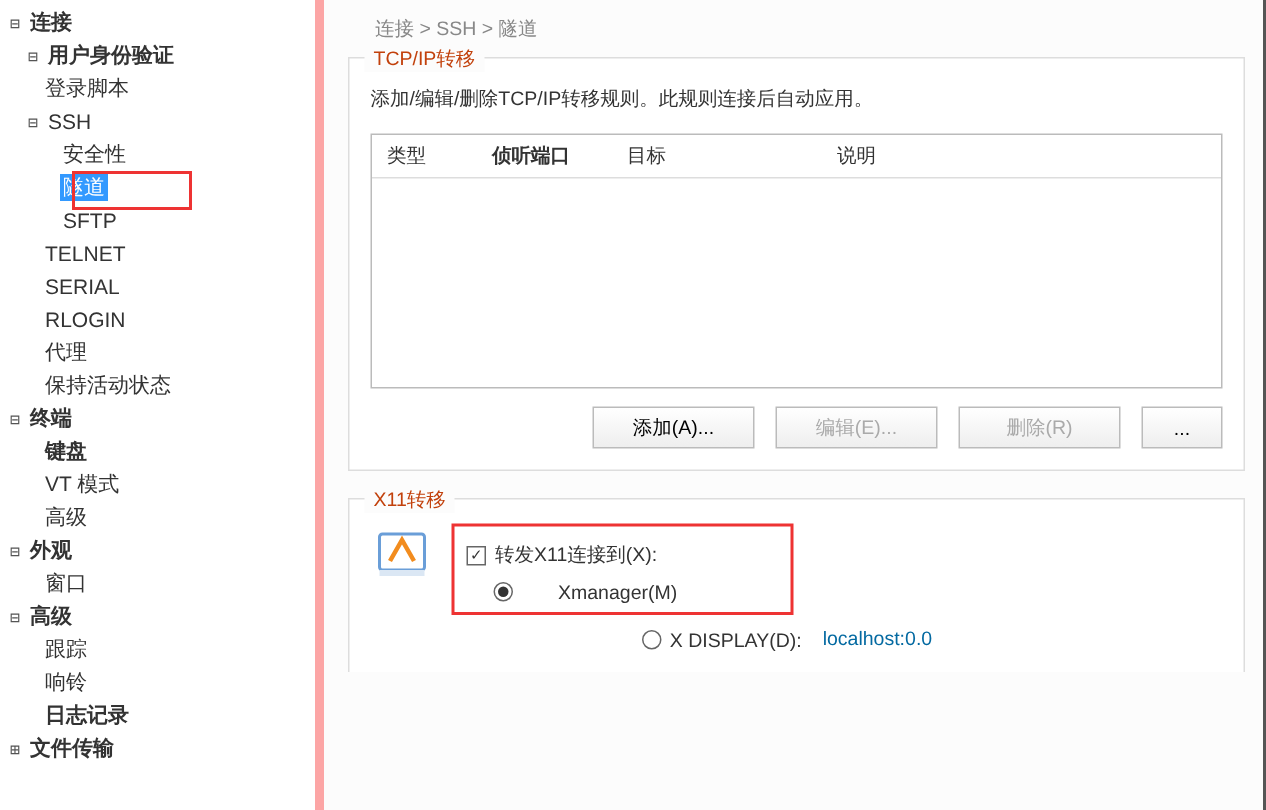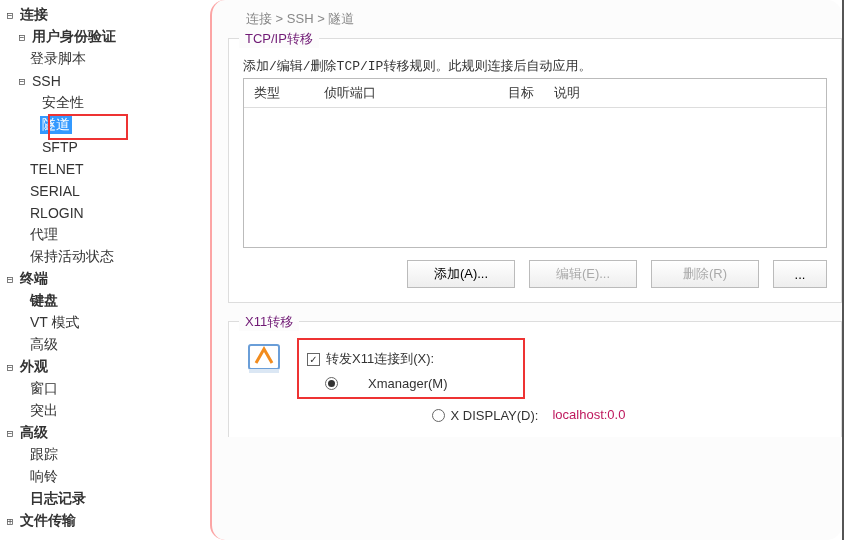--- a/index.html
+++ b/index.html
@@ -1,50 +1,50 @@
 <!DOCTYPE html>
 <html><head>
 <meta charset="utf-8">
 <style>
 * { box-sizing: border-box; margin: 0; padding: 0; }
 body { font-family: "Microsoft YaHei", "Segoe UI", sans-serif; font-size: 13px; color: #333; background: #fff; width: 844px; height: 540px; overflow: hidden; }
 .container { display: flex; width: 100%; height: 100%; border-right: 2px solid #555; }
 .sidebar { width: 210px; background: #fff; padding: 4px 0 0 4px; overflow: hidden; }
-.main { flex: 1; background: #fcfcfc; border-left: 2px solid #fca5a5; padding: 6px 0 0 16px; border-radius: 15px; }
+.main { flex: 1; background: #fcfcfc; border-left: 6px solid #fca5a5; padding: 6px 12px 0 16px; }
 .tree { font-size: 14px; }
 .tree-item { display: flex; align-items: center; height: 22px; white-space: nowrap; cursor: default; user-select: none; }
 .tree-item .exp { width: 12px; text-align: center; color: #555; font-family: monospace; font-size: 11px; margin-right: 2px; }
 .tree-item .lbl { padding: 0 2px; }
 .tree-item.bold > .lbl { font-weight: bold; }
 .tree-item.selected > .lbl { background: #3399ff; color: #fff; }
 .ind { display:inline-block; }
 .red-box-tree { position: relative; }
 .red-box-tree::after { content:""; position: absolute; left: 44px; top: 0; width: 76px; height: 22px; border: 2px solid #e33; pointer-events: none; }
 
 .breadcrumb { color: #888; padding: 4px 0 10px 18px; font-size: 13px; }
 .group { border: 1px solid #ddd; background: #fff; padding: 12px 14px 14px 14px; margin-bottom: 18px; position: relative; }
-.group-title { position: absolute; top: -9px; left: 10px; background: #fcfcfc; padding: 0 6px; color: #701a75; font-size: 13px; }
-.desc { margin: 6px 0 3px 0; font-size: 13px; font-family: Liberation Mono, monospace; }
+.group-title { position: absolute; top: -9px; left: 10px; background: #fcfcfc; padding: 0 6px; color: #c2410c; font-size: 13px; }
+.desc { margin: 6px 0 14px 0; font-size: 13px; }
 .table { border: 1px solid #bbb; width: 100%; height: 170px; background: #fff; }
 .table-header { display: flex; border-bottom: 1px solid #ddd; background: #fff; }
 .table-header .col { padding: 5px 10px; font-size: 13px; }
-.col.c1 { width: 70px; } .col.c2 { width: 90px; } .col.c3 { width: 140px; text-align: right; } .col.c4 { flex:1; }
+.col.c1 { width: 70px; } .col.c2 { width: 90px; font-weight: bold; } .col.c3 { width: 140px; } .col.c4 { flex:1; }
 .btn-row { display: flex; gap: 14px; margin-top: 12px; justify-content: flex-end; }
 .btn { width: 108px; height: 28px; border: 1px solid #bbb; background: linear-gradient(#fff,#eee); font-size: 13px; cursor: pointer; }
 .btn.small { width: 54px; }
 .btn:disabled { color: #aaa; cursor: default; }
 .x11-body { display:flex; align-items:flex-start; gap:12px; padding-top:4px; }
 .x11-icon { width:42px; height:42px; display:flex; align-items:center; justify-content:center; }
 .x11-options { flex:1; }
 .opt-row { display:flex; align-items:center; margin: 4px 0 8px 0; font-size:13px; }
 .checkbox { width:13px; height:13px; border:1px solid #666; margin-right:6px; display:inline-flex; align-items:center; justify-content:center; font-size:10px; background:#fff; }
 .checkbox.checked::after { content:"✓"; color:#333; }
 .radio { width:13px; height:13px; border:1px solid #666; border-radius:50%; margin-right:6px; display:inline-flex; align-items:center; justify-content:center; background:#fff; }
 .radio.checked::after { content:""; width:7px; height:7px; background:#333; border-radius:50%; }
-.text-input { border:none; border-bottom:1px solid transparent; font-size:13px; color:#be185d; margin-left:14px; width:160px; background:transparent; }
+.text-input { border:none; border-bottom:1px solid transparent; font-size:13px; color:#0369a1; margin-left:14px; width:160px; background:transparent; }
 .red-frame { border: 2px solid #e33; padding: 6px 76px 6px 8px; display:inline-block; }
 </style>
 </head>
 <body>
 
 <div class="container">
 
   <div class="sidebar">
     <div class="tree">
       <div class="tree-item bold">
@@ -113,24 +113,20 @@
           <span class="ind" style="width:24px"></span>
           <span class="lbl">高级</span>
         </div>
       <div class="tree-item bold">
           <span class="exp">⊟</span>
           <span class="lbl">外观</span>
         </div>
       <div class="tree-item">
           <span class="ind" style="width:24px"></span>
           <span class="lbl">窗口</span>
-        </div>
-      <div class="tree-item">
-          <span class="ind" style="width:24px"></span>
-          <span class="lbl">突出</span>
         </div>
       <div class="tree-item bold">
           <span class="exp">⊟</span>
           <span class="lbl">高级</span>
         </div>
       <div class="tree-item">
           <span class="ind" style="width:24px"></span>
           <span class="lbl">跟踪</span>
         </div>
       <div class="tree-item">

